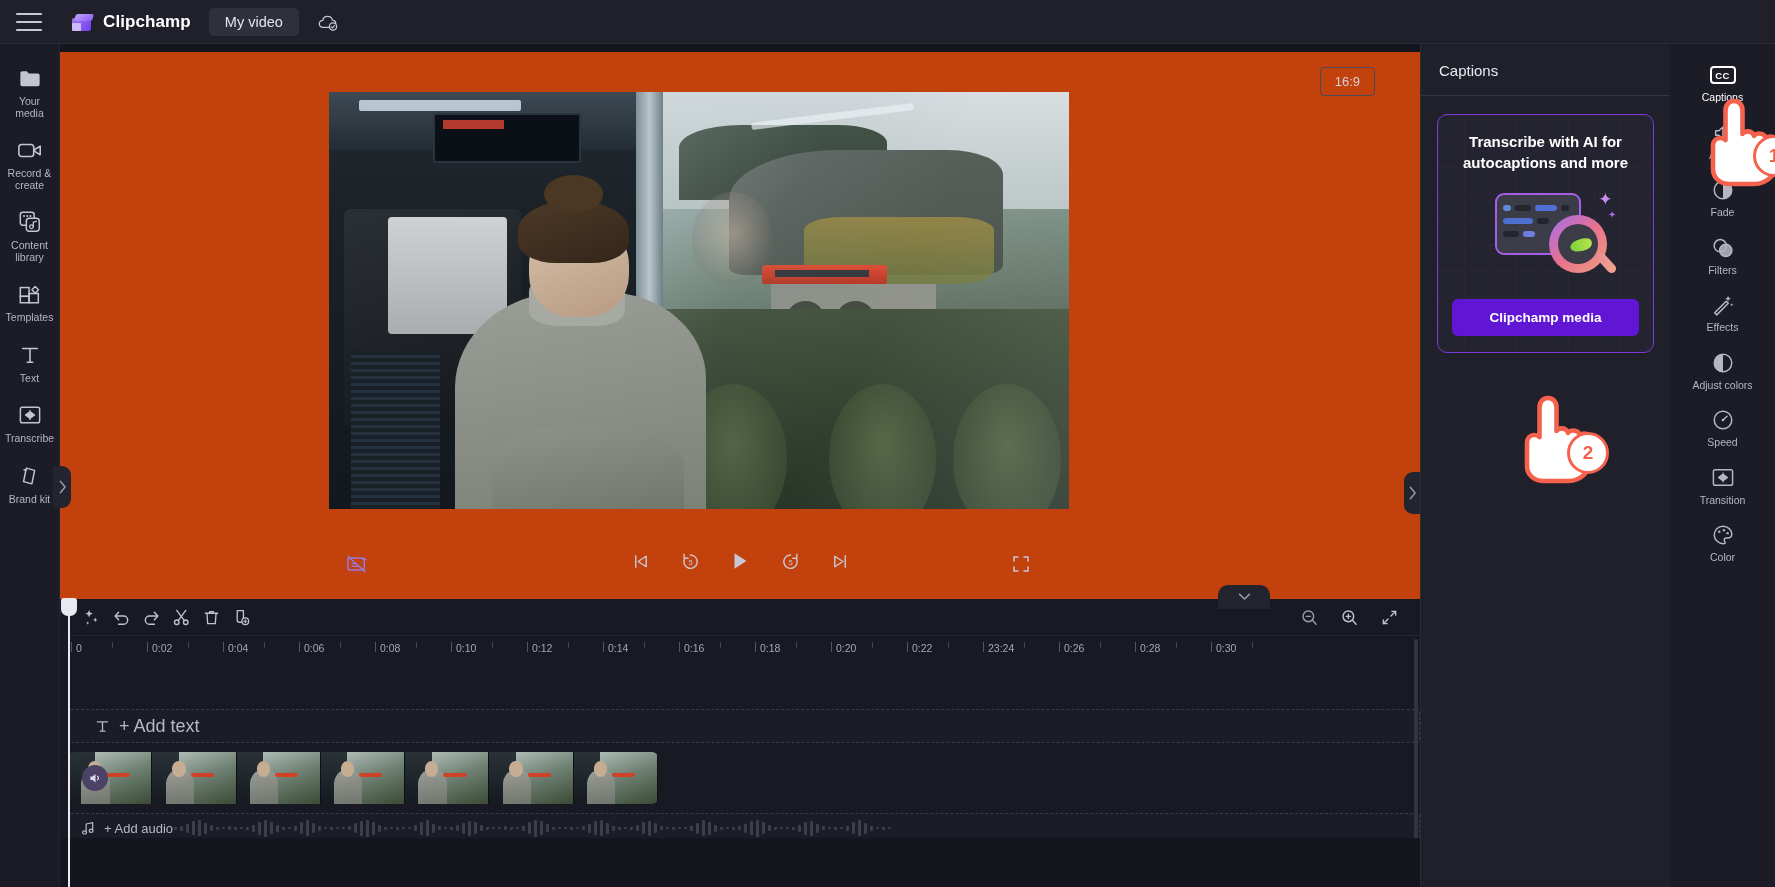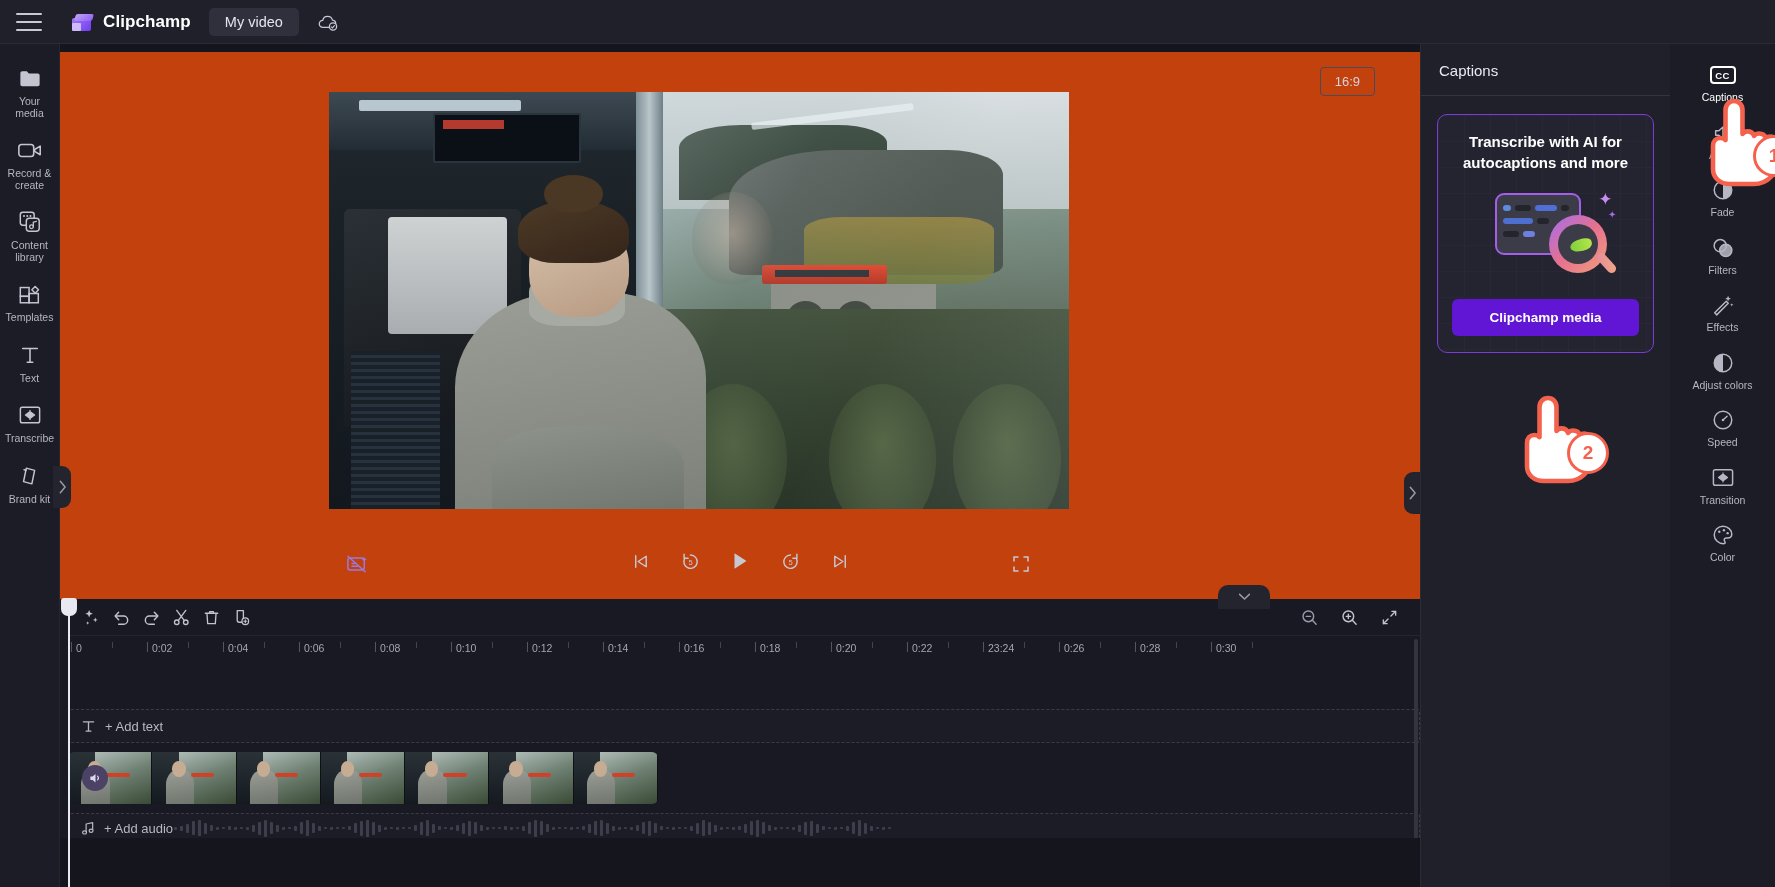--- a/index.html
+++ b/index.html
@@ -242,21 +242,21 @@
   .tick .bar { position:absolute; left:-5px; top:0px; width:1px; height:10px; background:#54555f; }
   .tickmid { position:absolute; top:6px; width:1px; height:6px; background:#42434d; }
 
   .playhead { position:absolute; left:8px; top:0; width:2px; height:288px; background:#e9e9f2; z-index:7; }
   .playhead-knob { position:absolute; left:-7px; top:-1px; width:16px; height:18px;
     background:#e9e9f2; border-radius:3px 3px 7px 7px; cursor:grab; }
 
   .tracks { position:relative; margin-left:8px; height:220px; padding-top:44px; }
   .track-text {
     position:relative; height:34px; border:1px dashed #3a3b47; border-radius:3px;
-    display:flex; align-items:center; padding-left:12px; gap:9px; color:#b7b7c5; font-size:13px;
+    display:flex; align-items:center; padding-left:26px; gap:9px; color:#b7b7c5; font-size:18px;
     cursor:pointer; background:#1b1c25;
   }
   .track-video {
     position:relative; margin-top:9px; width:590px; height:52px; border-radius:6px;
     overflow:hidden; cursor:pointer; display:flex;
   }
   .thumb { flex:1; height:100%; background-size: cover; background-position:center;
     border-right:1px solid rgba(0,0,0,.35); position:relative; }
   .thumb .tseat { position:absolute; left:0; top:0; width:32%; height:100%;
     background: linear-gradient(180deg,#2a3238,#141a1f); }

